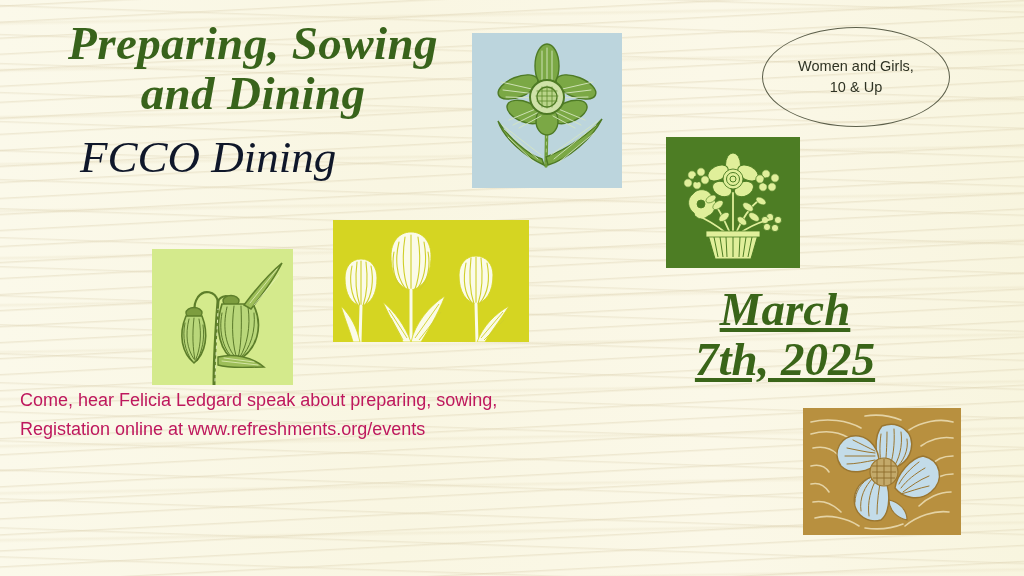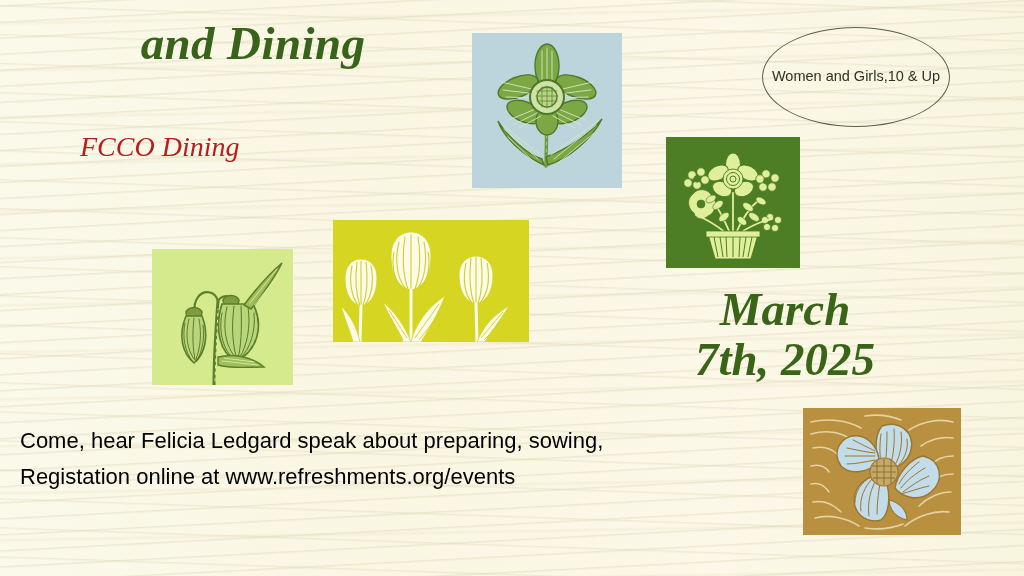--- a/index.html
+++ b/index.html
@@ -68,63 +68,64 @@
   }
   .subtitle {
     position: absolute;
     left: 80px;
     top: 130px;
     width: 420px;
     z-index: 4;
     font-family: "Liberation Serif", serif;
     font-style: italic;
     font-weight: normal;
-    font-size: 28px;
+    font-size: 45px;
     line-height: 1.22;
-    color: #b91c1c;
+    color: #0f172a;
   }
   .date-block {
     position: absolute;
     left: 660px;
     top: 285px;
     width: 250px;
     z-index: 4;
     font-family: "Liberation Serif", serif;
     font-weight: bold;
     font-style: italic;
     font-size: 47px;
     line-height: 1.06;
     color: #3a6519;
     text-align: center;
+    text-decoration: underline;
   }
   .body-copy {
     position: absolute;
     left: 20px;
-    top: 423px;
+    top: 386px;
     width: 620px;
     z-index: 4;
     font-family: "Liberation Sans", sans-serif;
-    font-size: 22px;
+    font-size: 18px;
     line-height: 1.62;
-    color: #000000;
+    color: #be185d;
   }
   .body-copy div { white-space: pre; }
 
   
   .badge {
     position: absolute;
     left: 762px;
     top: 27px;
     width: 186px;
     height: 98px;
     border: 1.4px solid #5c5f4a;
     border-radius: 50%;
     z-index: 4;
     display: flex;
-    flex-direction: row;
+    flex-direction: column;
     align-items: center;
     justify-content: center;
     background: transparent;
   }
   .badge span {
     font-family: "Liberation Sans", sans-serif;
     font-size: 14.5px;
     color: #2f3324;
     line-height: 1.45;
     text-align: center;
@@ -421,20 +422,21 @@
       <circle cx="81" cy="64" r="14" fill="#c3a96a" stroke="#9a7630" stroke-width="1.2"></circle>
       <g stroke="#8d6b2b" stroke-width="0.9">
         <path d="M69 58 L93 58 M69 64 L93 64 M70 70 L92 70 M74 52 L74 76 M81 51 L81 77 M88 52 L88 76"></path>
       </g>
 
       <path d="M86 92 C 96 94, 104 102, 104 112 C 94 110, 86 102, 86 92 Z" fill="#c3dce9" stroke="#9a7630" stroke-width="1.1"></path>
     </svg>
   </div>
 
   <div class="headline">
+    <div>Preparing, Sowing</div>
     <div>and Dining</div>
   </div>
 
   <div class="subtitle">
     <div>FCCO Dining</div>
   </div>
 
   <div class="badge">
     <span>Women and Girls,</span>
     <span>10 &amp; Up</span>

